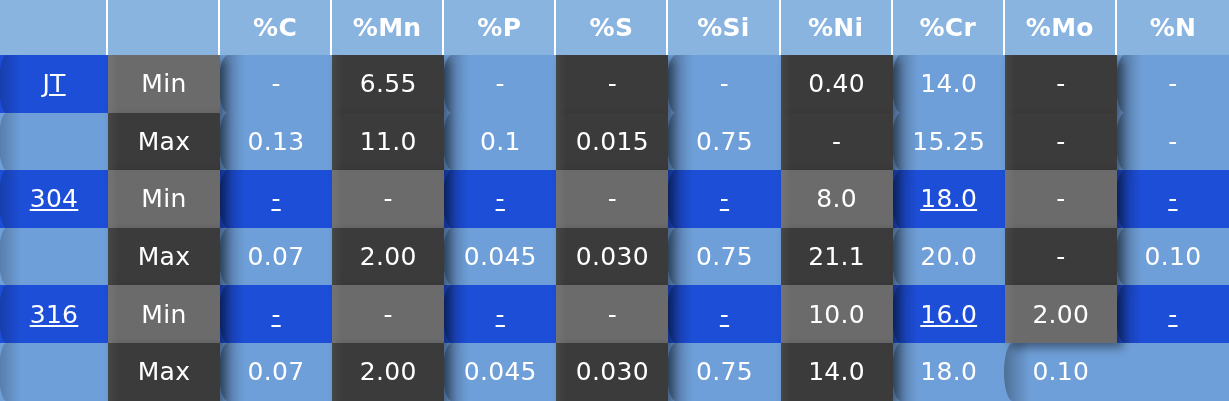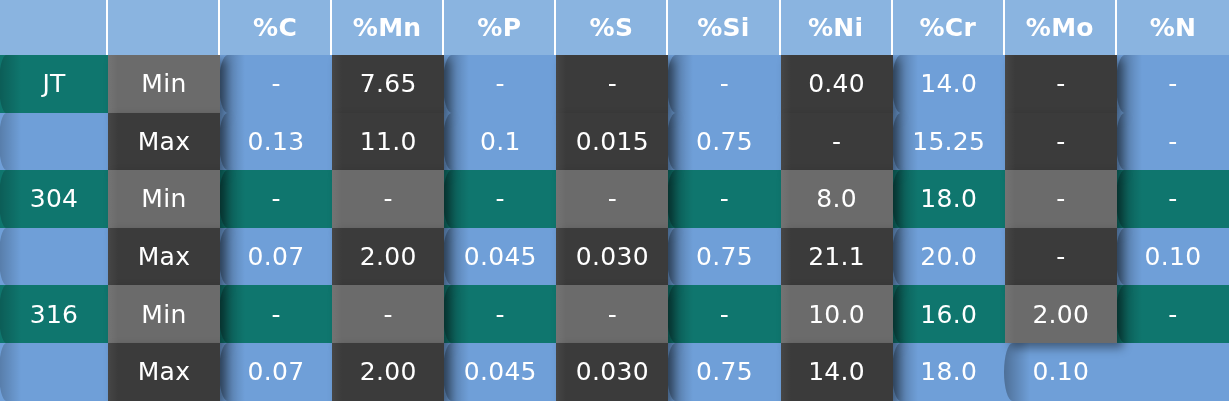--- a/index.html
+++ b/index.html
@@ -37,21 +37,21 @@
   .hdr{
     background:#8ab4e0;
     font-weight:700;
     font-size:25px;
     border-right:2px solid #ffffff;
     z-index:6;
   }
   .hdr.last{border-right:none;}
   .hdr.blank{}
   
-  .b-lblue{ background:#0f766e; }      
+  .b-lblue{ background:#1d4ed8;text-decoration:underline; }      
   .b-dblue{ background:#6f9fd8; }      
   .b-lgray{ background:#6b6b6b; }      
   .b-dgray{ background:#3b3b3b; }      
 
   
   .raised{
     z-index:4;
     box-shadow:6px 5px 9px rgba(0,0,0,0.42);
     justify-content:center;
   }
@@ -110,21 +110,21 @@
     <div class="cell b-lblue gradecol">
         <span class="txt">JT</span>
       </div>
     <div class="cell b-lgray raised">
         <span class="txt">Min</span>
       </div>
     <div class="cell b-dblue sunk">
         <span class="txt">-</span>
       </div>
     <div class="cell b-dgray raised">
-        <span class="txt">7.65</span>
+        <span class="txt">6.55</span>
       </div>
     <div class="cell b-dblue sunk">
         <span class="txt">-</span>
       </div>
     <div class="cell b-dgray raised">
         <span class="txt">-</span>
       </div>
     <div class="cell b-dblue sunk">
         <span class="txt">-</span>
       </div>

